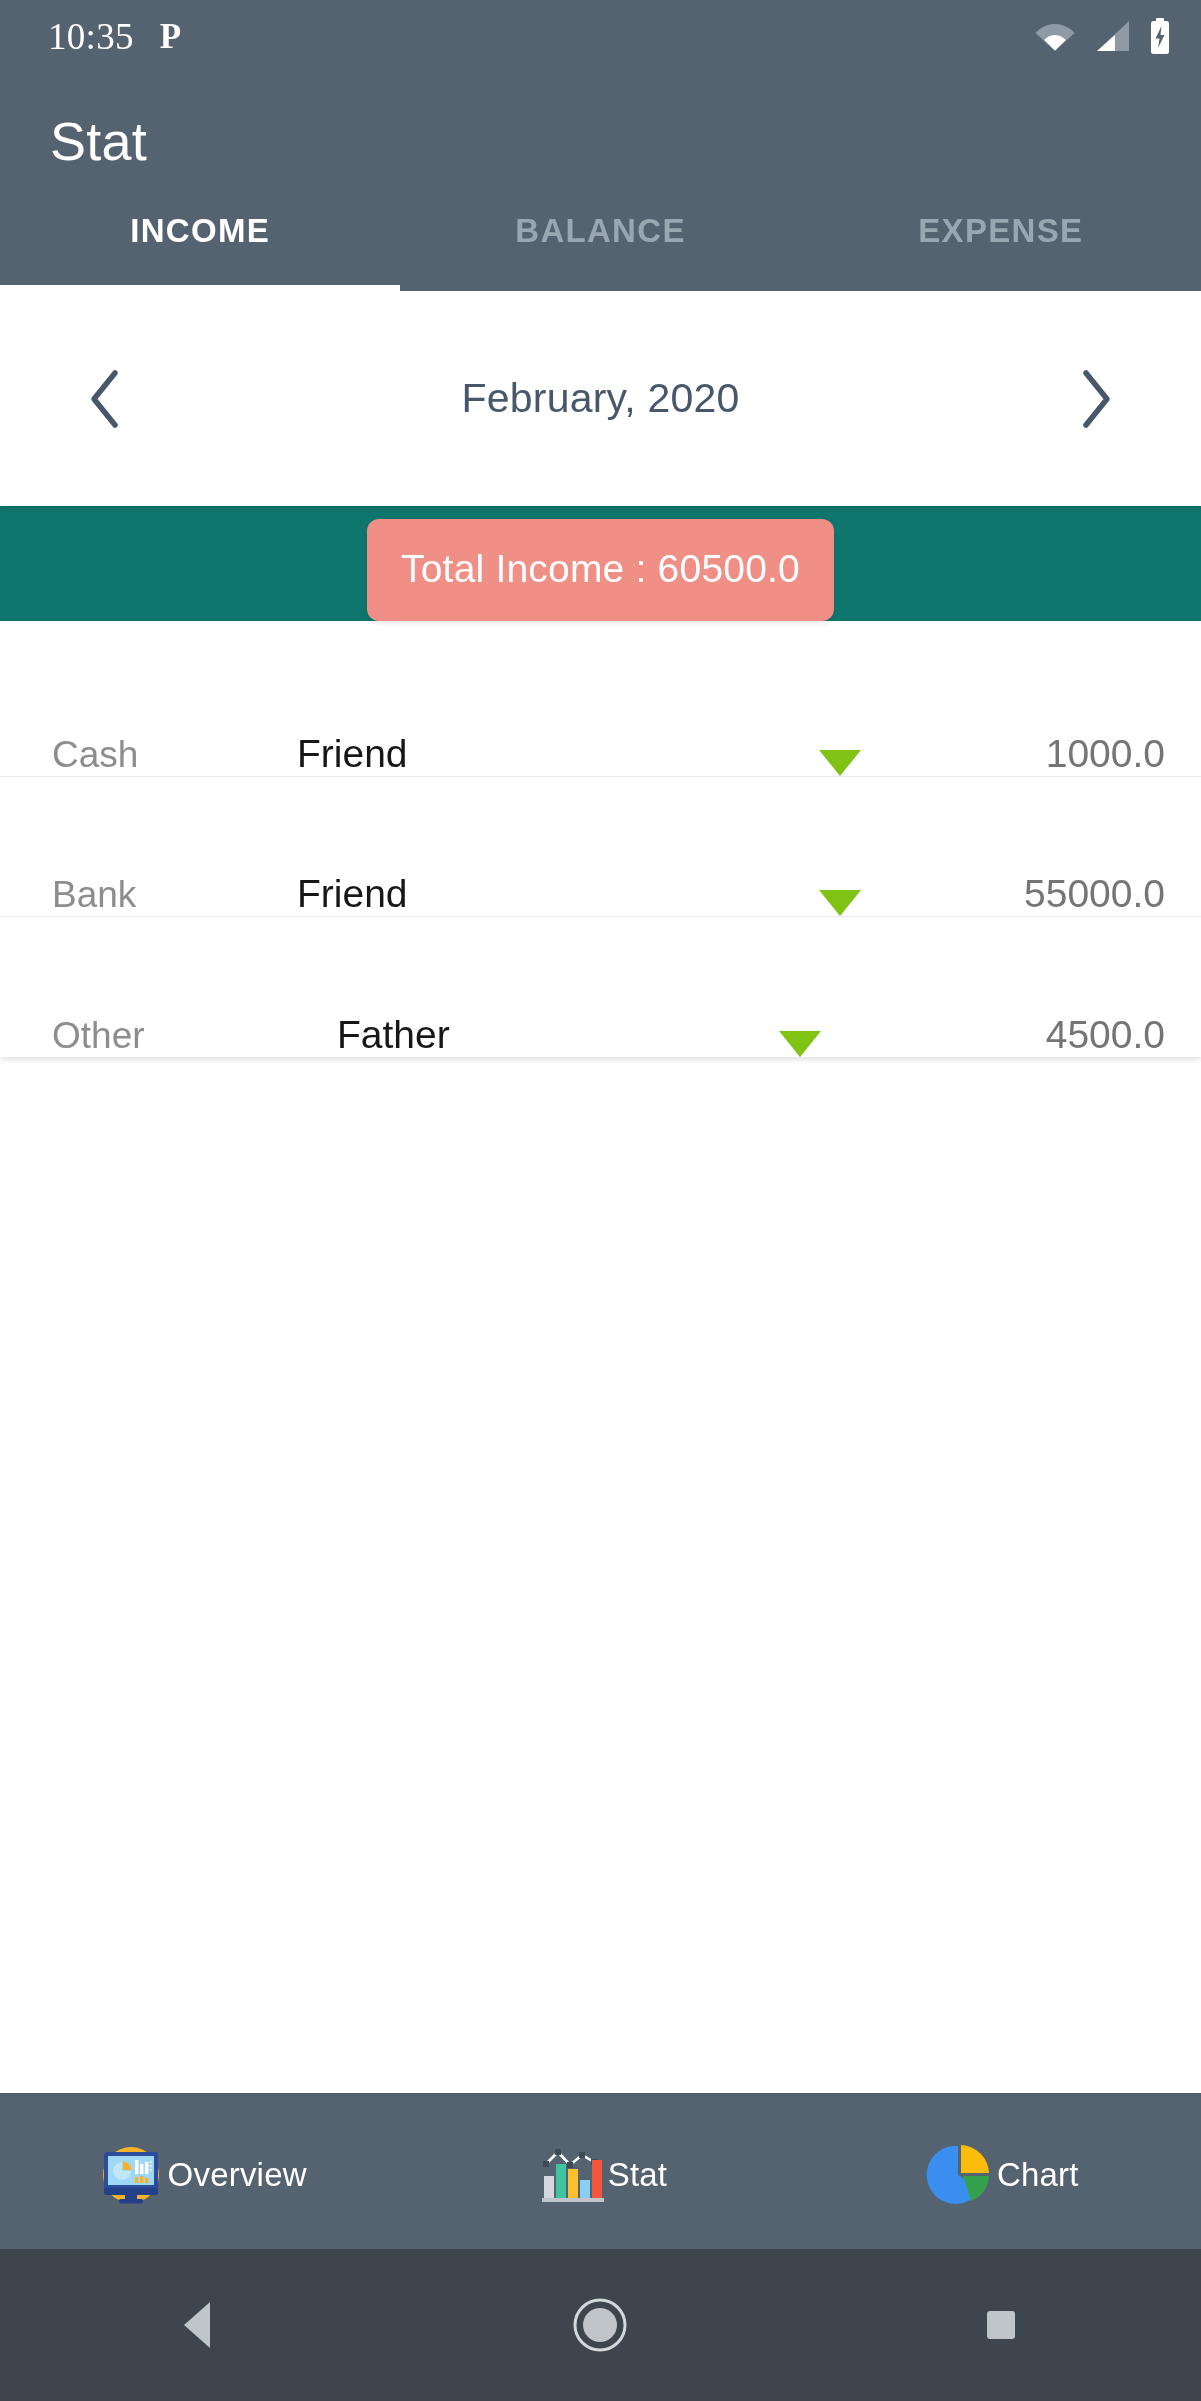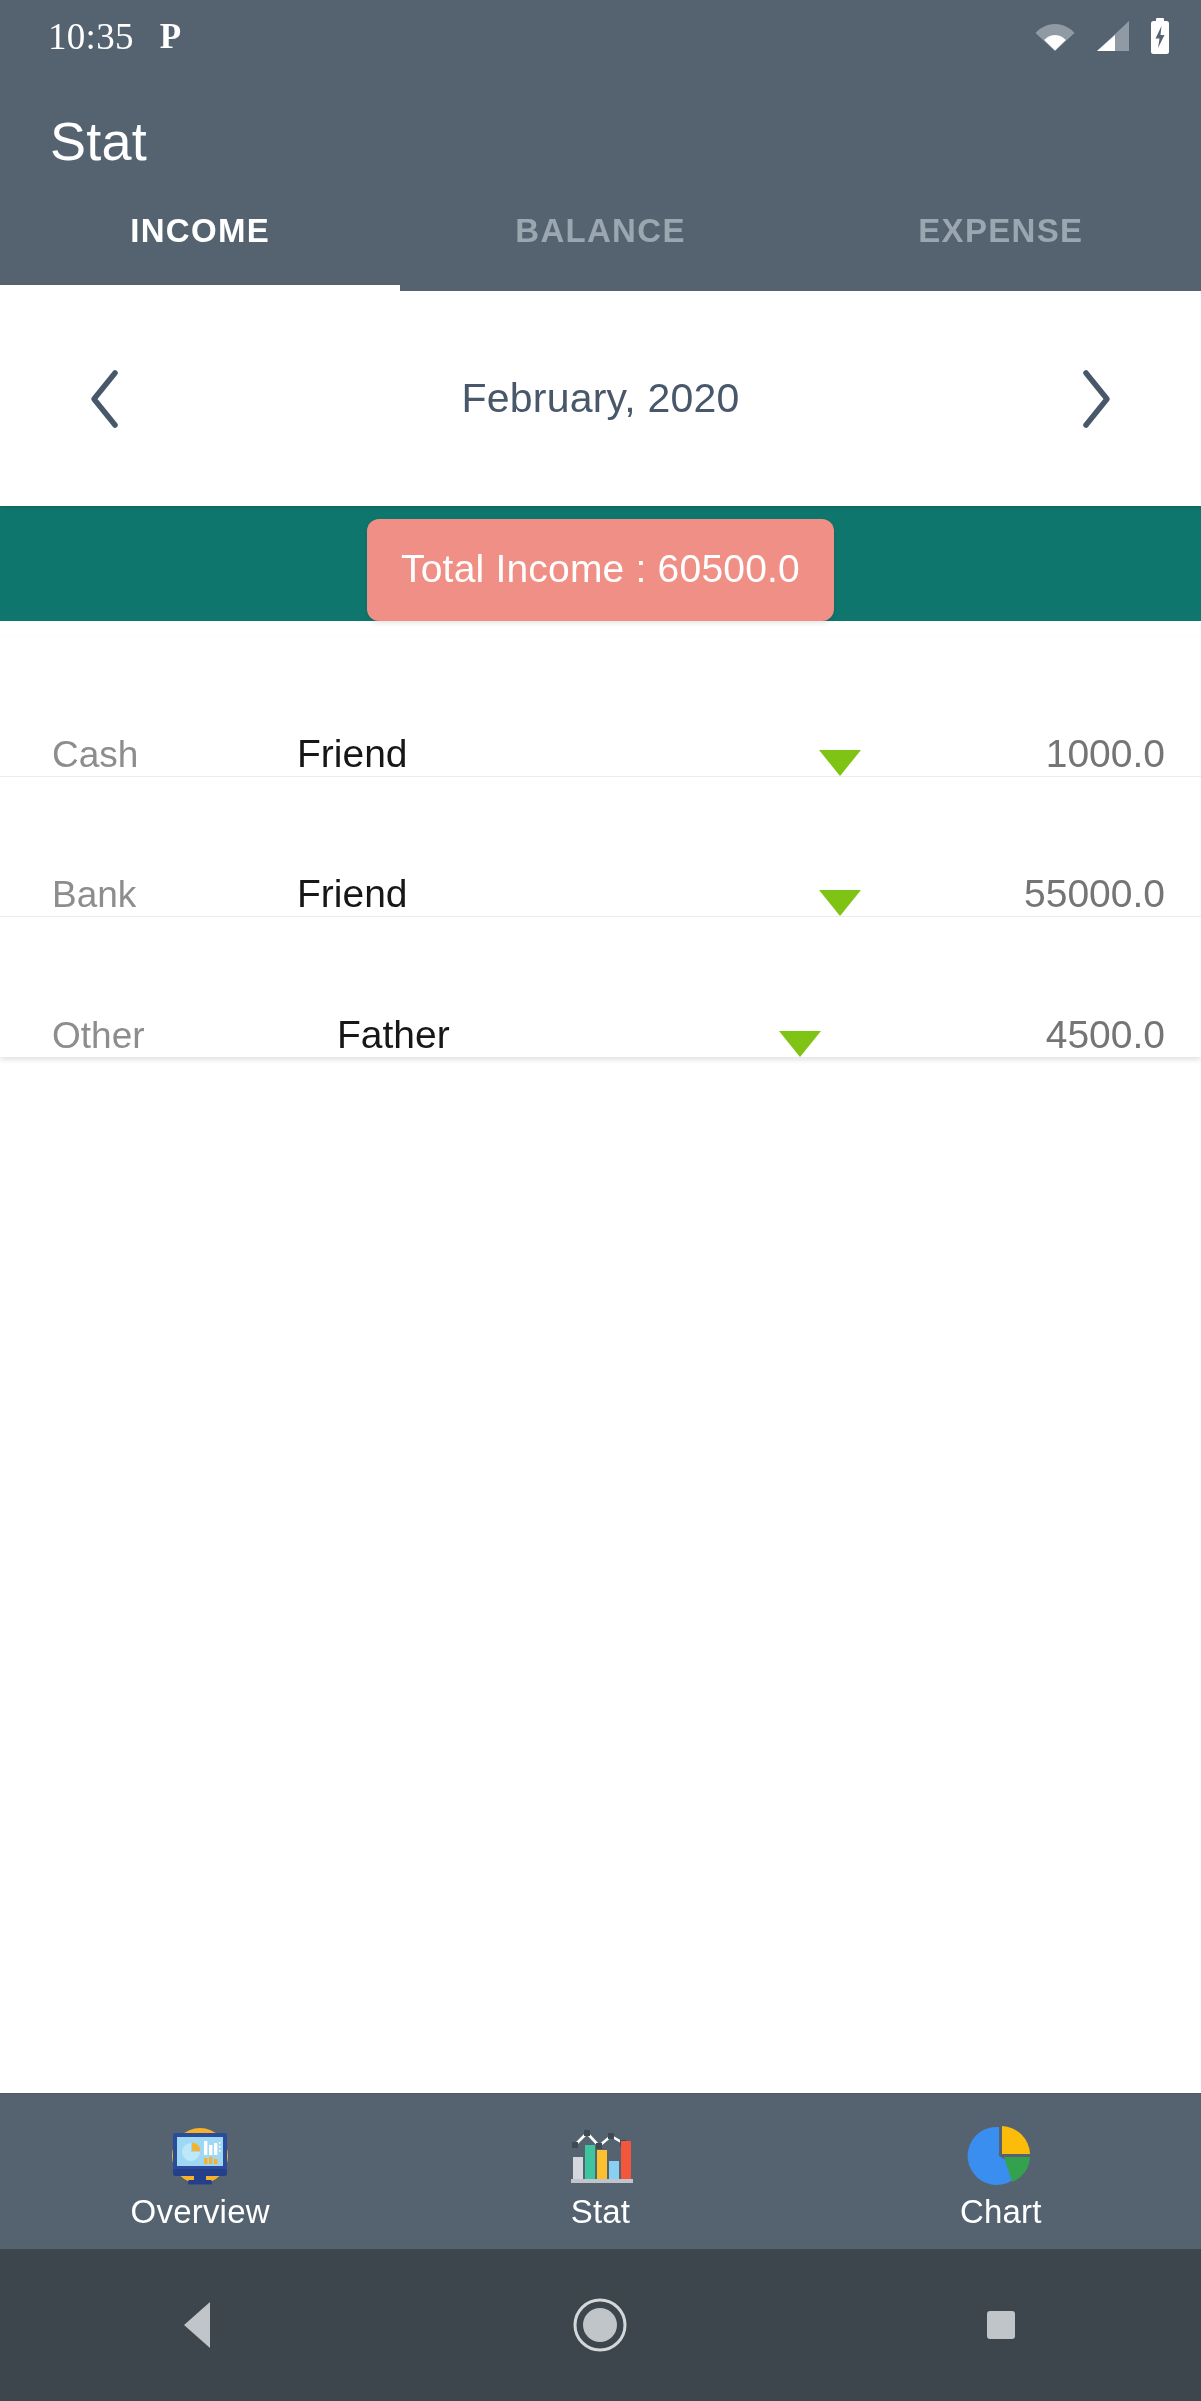--- a/index.html
+++ b/index.html
@@ -225,21 +225,21 @@
     background: #556370;
     height: 156px;
     display: flex;
     align-items: center;
     flex: 0 0 auto;
     border-top: 1px solid #4d5a66;
   }
   .nav-item {
     flex: 1 1 0;
     display: flex;
-    flex-direction: column;
+    flex-direction: row;
     align-items: center;
     justify-content: center;
     cursor: pointer;
     padding-top: 6px;
   }
   .nav-icon {
     width: 74px;
     height: 74px;
     display: flex;
     align-items: center;

